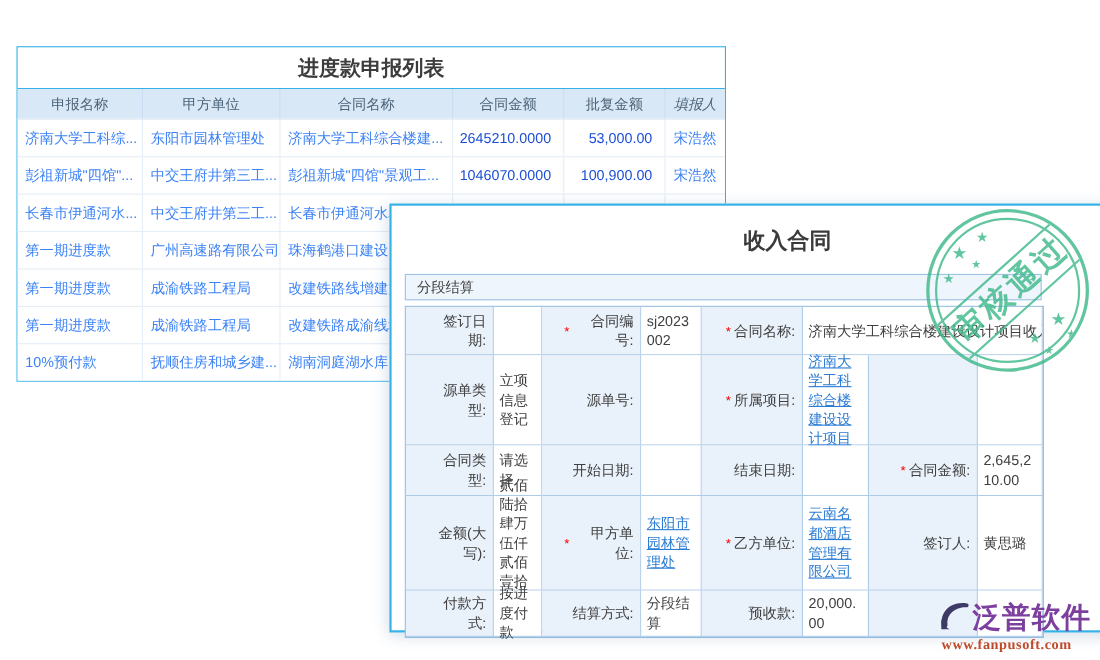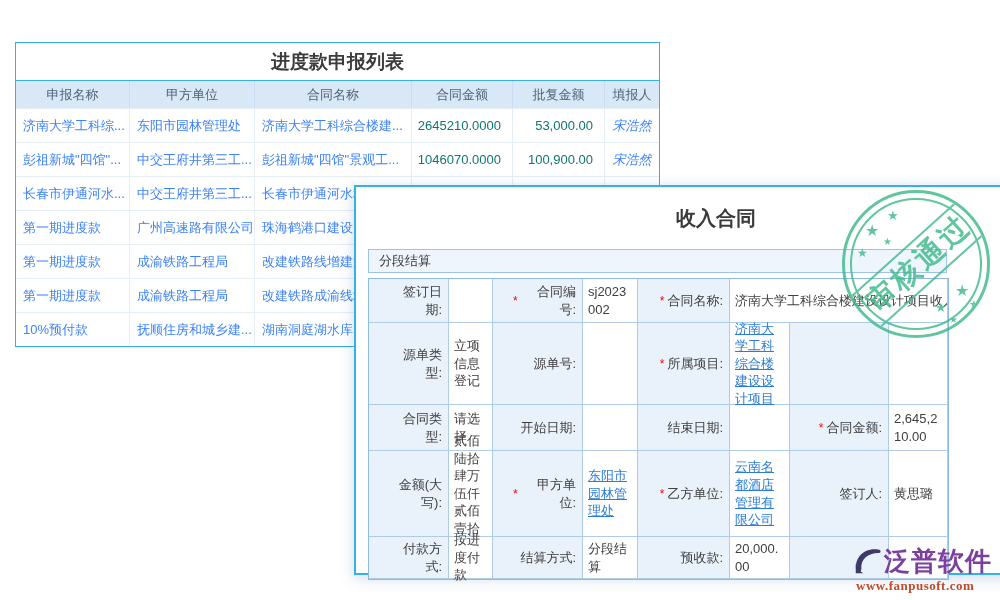--- a/index.html
+++ b/index.html
@@ -8,28 +8,28 @@
 
   
   .lt { position:absolute; left:15px; top:42px; width:645px; background:#fff;
         border:1px solid #35b1e8; z-index:1; }
   .ltitle { height:38px; display:flex; align-items:center; justify-content:center;
             font-size:19px; font-weight:bold; color:#3c3c3c;
             border-bottom:1px solid #35b1e8; }
   .lhead { display:flex; height:27px; background:#d8e8f7; }
   .lhc { display:flex; align-items:center; justify-content:center;
          font-size:13px; color:#4d6478; border-right:1px solid #c9def2; }
-  .lhc:last-child { border-right:none; }
+  .lhc:last-child { border-right:none;font-style:italic; }
   .lrow { display:flex; height:34px; border-top:1px solid #e5edf5; background:#fff; }
   .lc { display:flex; align-items:center; padding:0 7px; font-size:13px;
         border-right:1px solid #e5eef7; overflow:hidden; white-space:nowrap; }
   .lc:last-child { border-right:none; }
   .blue { color:#3b82f6; }
-  .amt { justify-content:flex-end; color:#0f766e; padding-right:11px; }
-  .ctr { justify-content:center;font-style:italic; }
+  .amt { justify-content:flex-end; color:#1d4ed8; padding-right:11px; }
+  .ctr { justify-content:center; }
   .w0{width:114px}.w1{width:125px}.w2{width:157px}.w3{width:101px}.w4{width:92px}.w5{width:54px}
 
   
   .panel { position:absolute; left:354px; top:185px; width:724px; height:390px;
            background:#fff; border:2px solid #35b1e8; z-index:10;
            box-shadow:0 3px 14px rgba(30,90,140,.22); }
   .ptitle { position:absolute; top:18px; left:0; right:0; text-align:center;
             font-size:20px; font-weight:bold; color:#3a3a3a; }
   .sect { position:absolute; left:12px; top:62px; width:579px; height:24px;
           background:#eef5fc; border:1px solid #9dc3e6; display:flex;

